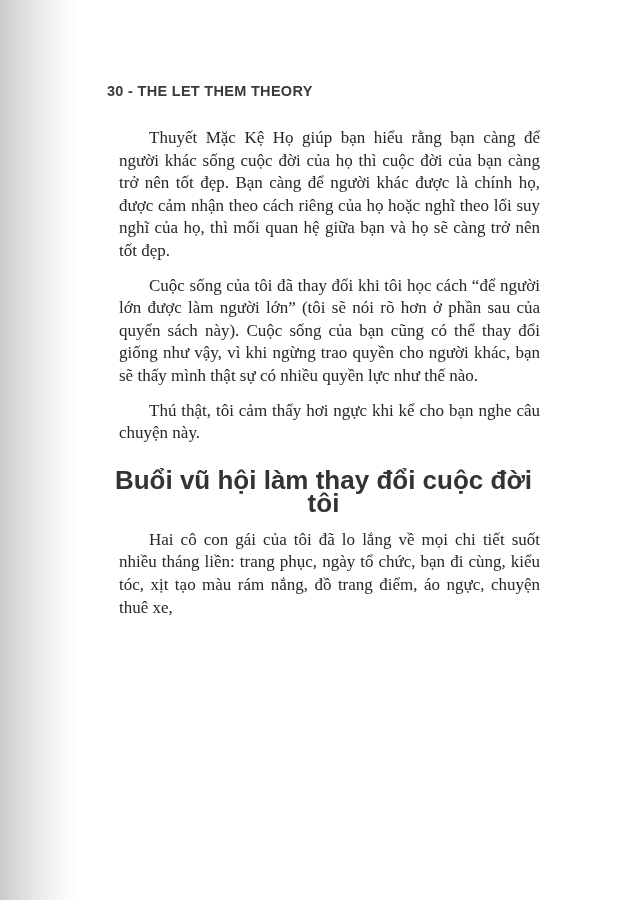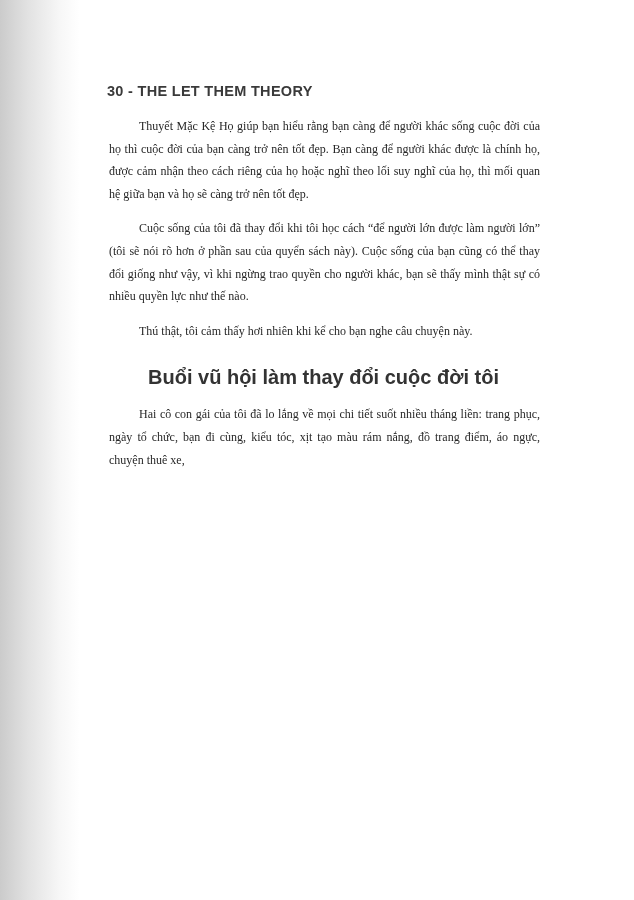--- a/index.html
+++ b/index.html
@@ -28,59 +28,59 @@
     left: 107px;
     top: 83px;
     width: 433px;
   }
   .running-header {
     font-family: "Liberation Sans", sans-serif;
     font-size: 14.5px;
     font-weight: 600;
     letter-spacing: 0.3px;
     color: #3a3a3a;
-    margin: 0 0 16px 0;
+    margin: 0 0 28px 0;
     white-space: nowrap;
   }
   .body-text p {
-    margin: 0 0 12px 2px;
-    font-size: 12px;
+    margin: 0 0 12px 12px;
+    font-size: 17px;
     line-height: 22.6px;
     color: #272727;
     text-align: justify;
     text-indent: 30px;
     text-justify: inter-word;
   }
   .body-text p.no-indent {
     text-indent: 0;
   }
   .section-heading {
     font-family: "Liberation Sans", sans-serif;
-    font-size: 20px;
+    font-size: 26px;
     font-weight: 600;
     color: #333333;
     text-align: center;
     margin: 24px 0 14px 0;
     line-height: 23px;
   }
 </style>
 </head>
 <body>
 
 <div class="page">
   <div class="spine-shadow"></div>
 
   <div class="content">
 
     <div class="running-header">30 - THE LET THEM THEORY</div>
 
     <div class="body-text">
       <p>Thuyết Mặc Kệ Họ giúp bạn hiểu rằng bạn càng để người khác sống cuộc đời của họ thì cuộc đời của bạn càng trở nên tốt đẹp. Bạn càng để người khác được là chính họ, được cảm nhận theo cách riêng của họ hoặc nghĩ theo lối suy nghĩ của họ, thì mối quan hệ giữa bạn và họ sẽ càng trở nên tốt đẹp.</p>
       <p>Cuộc sống của tôi đã thay đổi khi tôi học cách “để người lớn được làm người lớn” (tôi sẽ nói rõ hơn ở phần sau của quyển sách này). Cuộc sống của bạn cũng có thể thay đổi giống như vậy, vì khi ngừng trao quyền cho người khác, bạn sẽ thấy mình thật sự có nhiều quyền lực như thế nào.</p>
-      <p>Thú thật, tôi cảm thấy hơi nhiên khi kể cho bạn nghe câu chuyện này.</p>
+      <p>Thú thật, tôi cảm thấy hơi ngực khi kể cho bạn nghe câu chuyện này.</p>
 
       <h2 class="section-heading">Buổi vũ hội làm thay đổi cuộc đời tôi</h2>
 
       <p>Hai cô con gái của tôi đã lo lắng về mọi chi tiết suốt nhiều tháng liền: trang phục, ngày tổ chức, bạn đi cùng, kiểu tóc, xịt tạo màu rám nắng, đồ trang điểm, áo ngực, chuyện thuê xe,</p>
     </div>
 
   </div>
 </div>
 
 </body></html>

